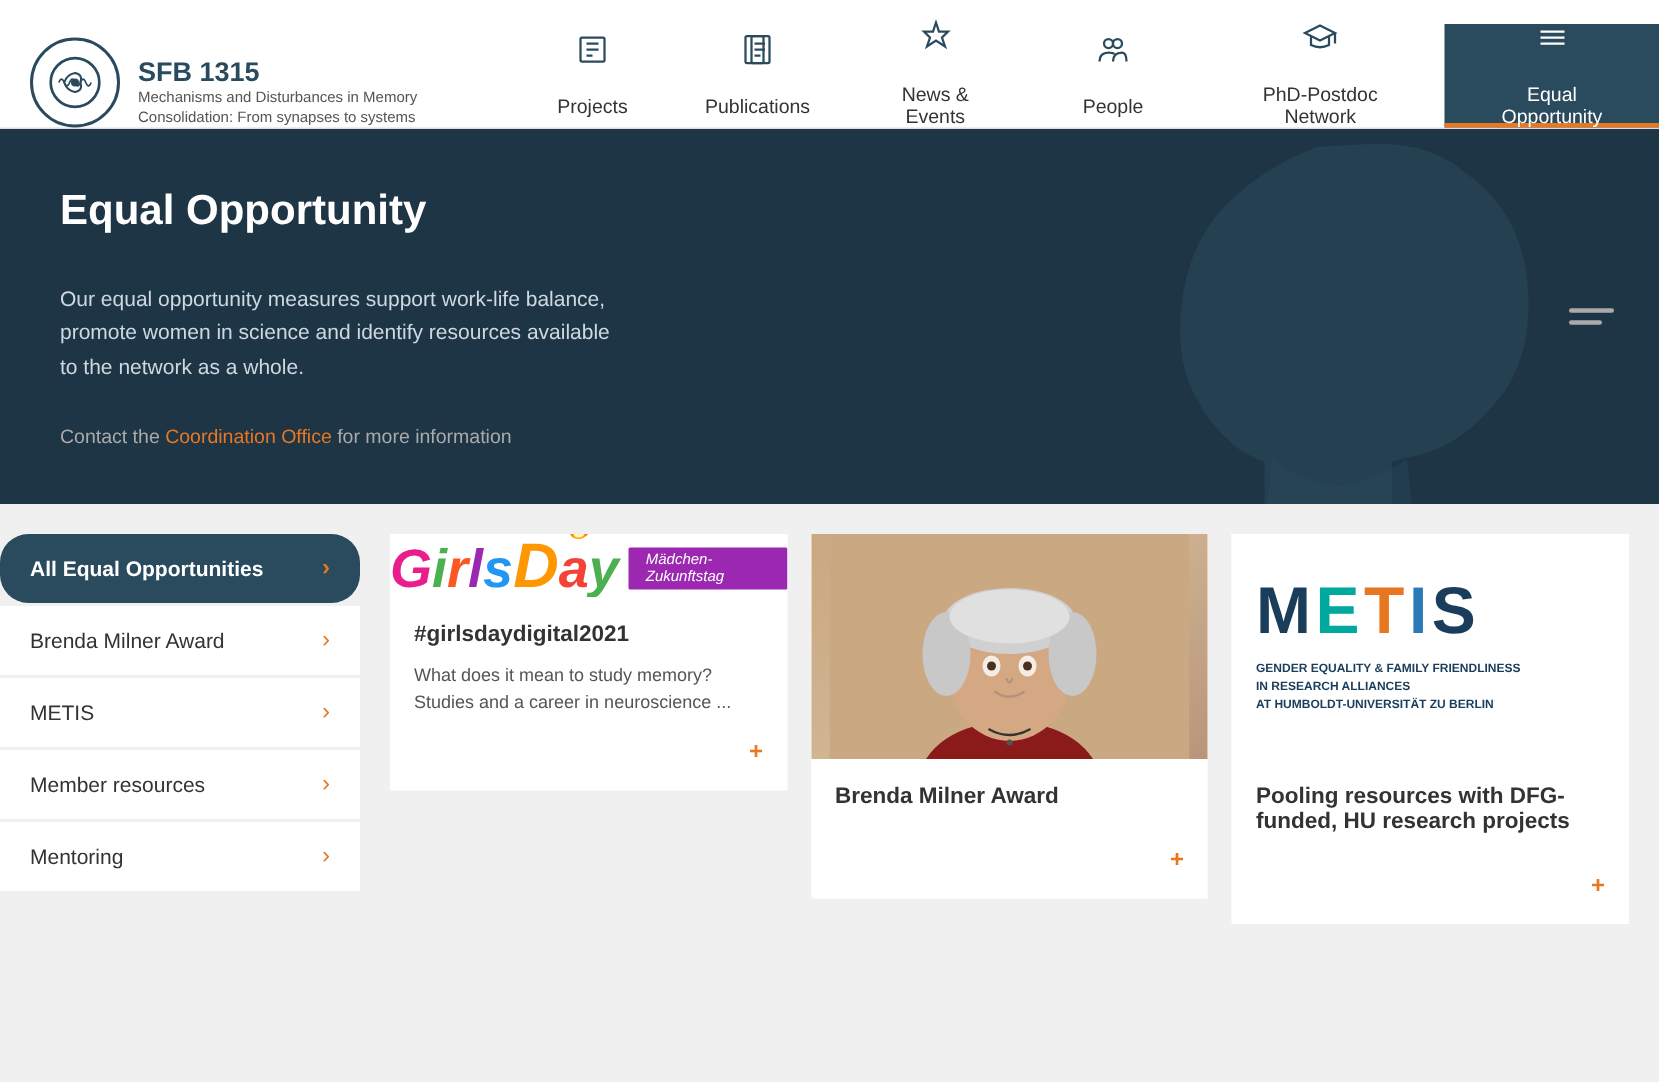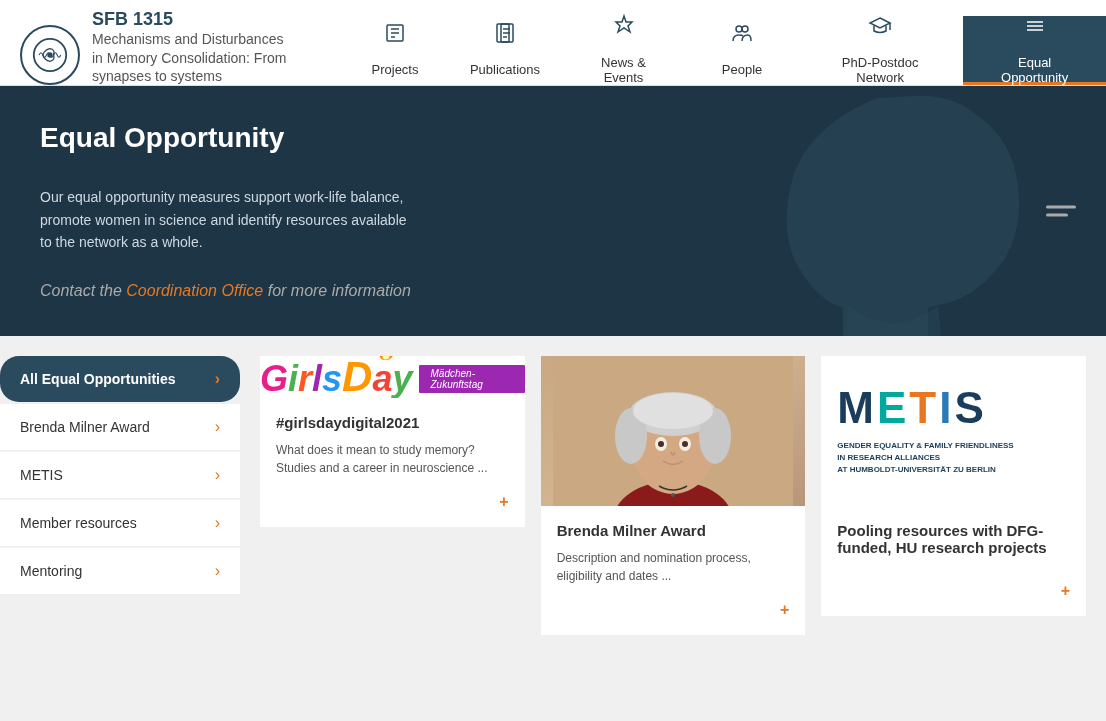--- a/index.html
+++ b/index.html
@@ -23,21 +23,21 @@
     .logo-circle {
       width: 60px; height: 60px;
       border-radius: 50%;
       border: 2px solid #2a4a5e;
       display: flex; align-items: center; justify-content: center;
       background: #fff;
       flex-shrink: 0;
     }
     .logo-circle svg { width: 36px; height: 36px; }
     .logo-text h1 { font-size: 18px; font-weight: bold; color: #2a4a5e; }
-    .logo-text p { font-size: 14px; color: #555; line-height: 1.3; max-width: 200px; }
+    .logo-text p { font-size: 10px; color: #555; line-height: 1.3; max-width: 200px; }
 
     .nav-items {
       display: flex;
       flex: 1;
     }
     .nav-item {
       display: flex;
       flex-direction: column;
       align-items: center;
       justify-content: center;
@@ -93,23 +93,22 @@
       margin-bottom: 20px;
     }
     .hero-description {
       font-size: 14px;
       color: #cdd8e0;
       line-height: 1.6;
       max-width: 380px;
       margin-bottom: 28px;
     }
     .hero-contact {
-      font-size: 16px;
+      font-size: 13px;
       color: #aaa;
-      font-style: italic;
     }
     .hero-contact a { color: #e87722; text-decoration: none; }
     .hero-image-area {
       flex: 1;
       position: relative;
       display: flex;
       align-items: center;
       justify-content: flex-end;
     }
     .silhouette-container {
@@ -446,21 +445,20 @@
           <path d="M118 96 Q120 102 122 96" stroke="#b8907a" stroke-width="1.5" fill="none"></path>
 
           <path d="M110 105 Q120 112 130 105" stroke="#b8907a" stroke-width="1.5" fill="none"></path>
 
           <path d="M106 130 Q120 138 134 130" stroke="#333" stroke-width="1.5" fill="none"></path>
           <circle cx="120" cy="139" r="2" fill="#555"></circle>
         </svg>
       </div>
       <div class="card-body">
         <div class="card-title">Brenda Milner Award</div>
-        <p class="card-text">Description and nomination process, eligibility and dates ...</p>
       </div>
       <div class="card-bottom">
         <span class="card-more">+</span>
       </div>
     </div>
 
     <div class="card">
       <div class="metis-image">
         <div style="font-size:44px; font-weight:900; color:#1a3d5c; letter-spacing:3px; font-family:'Arial Black',sans-serif; line-height:1;">
           M<span style="color:#00a89d;">E</span><span style="color:#e87722;">T</span><span style="color:#2a7ab8;">I</span>S

